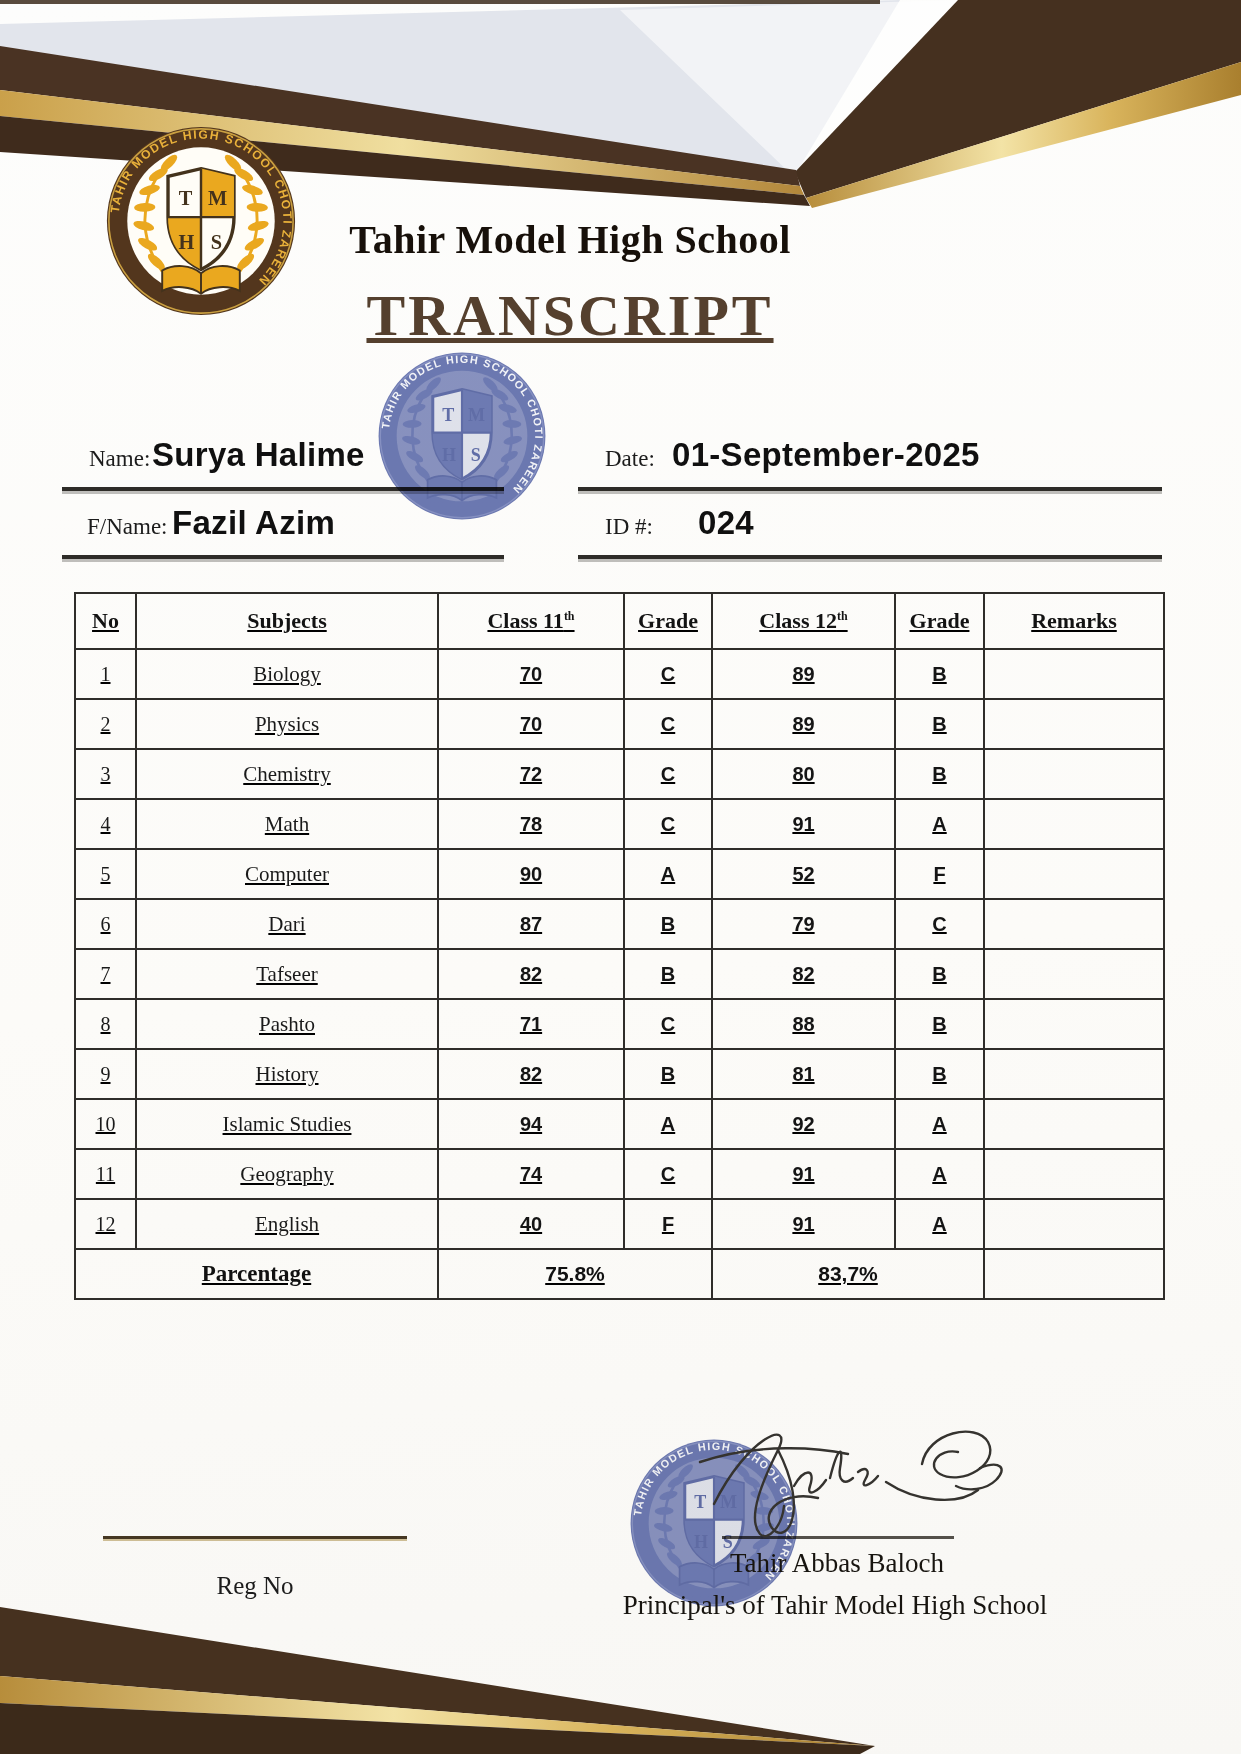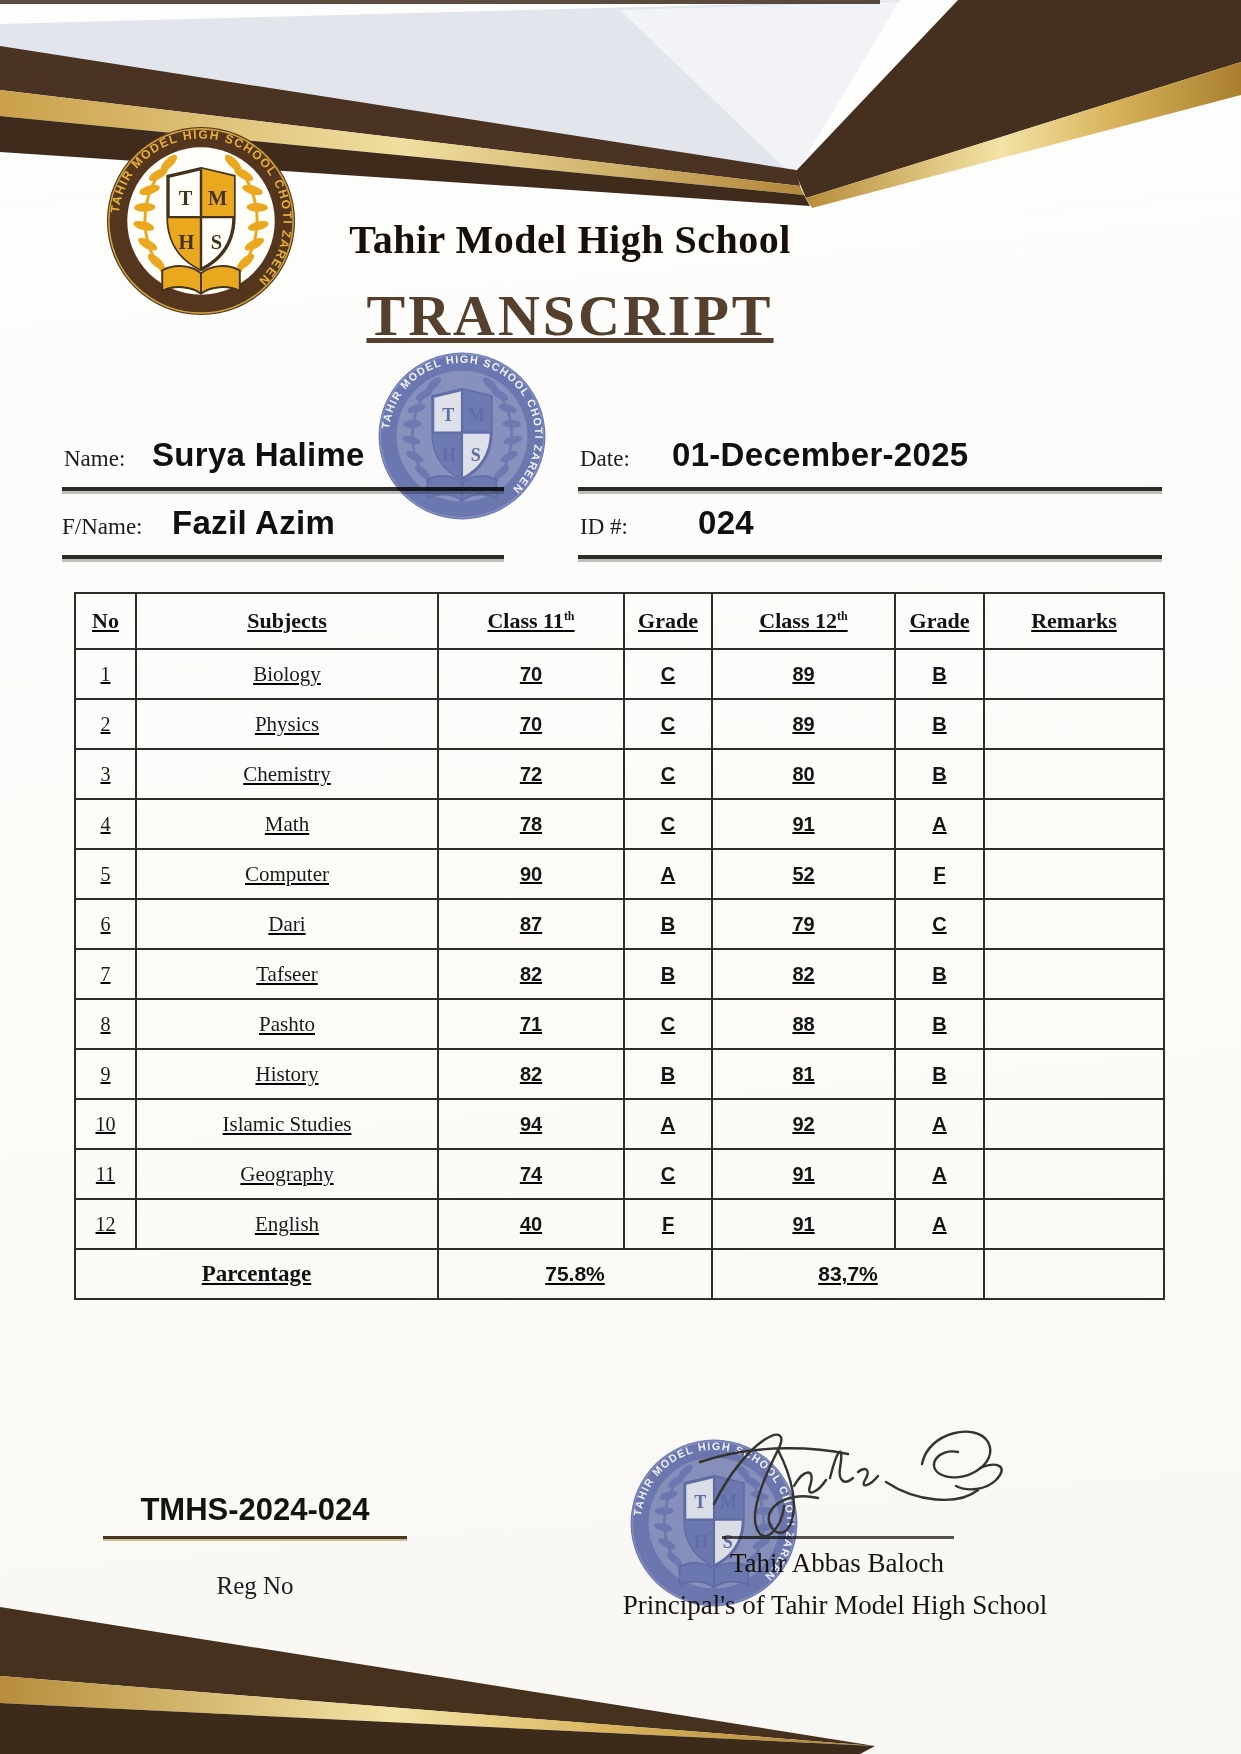--- a/index.html
+++ b/index.html
@@ -25,21 +25,21 @@
   .stamp-top{left:376px;top:350px;width:172px;height:172px;z-index:4;}
   .stamp-bottom{left:628px;top:1437px;width:172px;height:172px;z-index:4;}
 
   
   .school-name{left:270px;top:216px;width:600px;text-align:center;z-index:2;
                font:700 40px "Liberation Serif",serif;color:#17100a;letter-spacing:.5px;}
   .doc-title{left:270px;top:282px;width:600px;text-align:center;z-index:2;
              font:700 58px "Liberation Serif",serif;color:#55402e;letter-spacing:3px;text-decoration:underline;}
 
   
-  .flabel{font:400 23px "Liberation Serif",serif;color:#1c1c1c;z-index:2;}
+  .flabel{font:400 23px "Liberation Serif",serif;color:#1c1c1c;z-index:2;margin-left:25px;}
   .fvalue{font:700 33px "Liberation Sans",sans-serif;color:#101010;z-index:2;letter-spacing:.3px;}
   .underline{height:3.5px;background:#2e2c28;box-shadow:0 3px 0 rgba(130,128,124,.5);z-index:2;}
 
   
   .table-wrap{left:74px;top:592px;z-index:2;text-decoration:underline;}
   table.marks{border-collapse:collapse;width:1089px;table-layout:fixed;}
   .marks th,.marks td{border:2.4px solid #2f2d2a;text-align:center;padding:0;overflow:hidden;}
   .marks thead tr{height:56px;}
   .marks tbody tr{height:50px;}
   .marks th{font:700 22px "Liberation Serif",serif;color:#131313;}
@@ -147,21 +147,21 @@
 
   <svg class="abs stamp stamp-top" viewBox="0 0 200 200">
       <use href="#tmhs-logo"></use>
     </svg>
 
   <div class="abs flabel" style="left:64px;top:446px">Name:</div>
   <div class="abs fvalue" style="left:152px;top:436px">Surya Halime</div>
   <div class="abs underline" style="left:62px;top:487px;width:442px"></div>
 
   <div class="abs flabel" style="left:580px;top:446px">Date:</div>
-  <div class="abs fvalue" style="left:672px;top:436px">01-December-2025</div>
+  <div class="abs fvalue" style="left:672px;top:436px">01-September-2025</div>
   <div class="abs underline" style="left:578px;top:487px;width:584px"></div>
 
   <div class="abs flabel" style="left:62px;top:514px">F/Name:</div>
   <div class="abs fvalue" style="left:172px;top:504px">Fazil Azim</div>
   <div class="abs underline" style="left:62px;top:555px;width:442px"></div>
 
   <div class="abs flabel" style="left:580px;top:514px">ID #:</div>
   <div class="abs fvalue" style="left:698px;top:504px">024</div>
   <div class="abs underline" style="left:578px;top:555px;width:584px"></div>
 
@@ -301,21 +301,20 @@
         <tr class="pct-row">
           <td colspan="2" class="total-label">Parcentage</td>
           <td colspan="2" class="total-val">75.8%</td>
           <td colspan="2" class="total-val">83,7%</td>
           <td></td>
         </tr>
       </tbody>
     </table>
   </div>
 
-  <div class="abs reg-value">TMHS-2024-024</div>
   <div class="abs reg-line"></div>
   <div class="abs reg-label">Reg No</div>
 
   <svg class="abs stamp stamp-bottom" viewBox="0 0 200 200">
       <use href="#tmhs-logo"></use>
     </svg>
 
   <svg class="abs signature" viewBox="0 0 330 150">
     <g stroke="#35332f" stroke-width="2.4" fill="none" stroke-linecap="round">
       <path d="M24 98 C58 30 104 12 88 44 C74 72 56 112 70 128 C78 136 92 120 94 100"></path>

